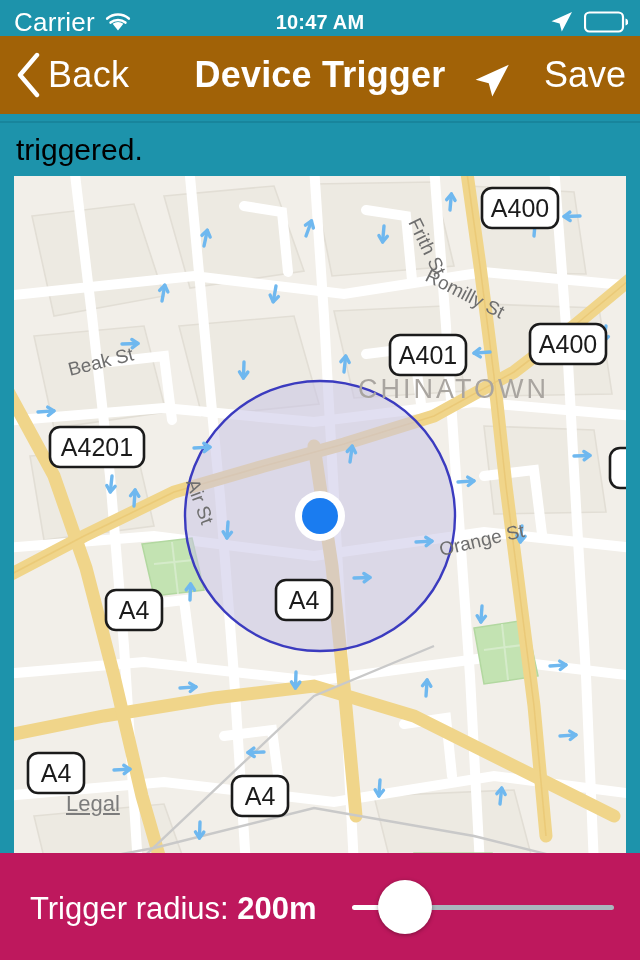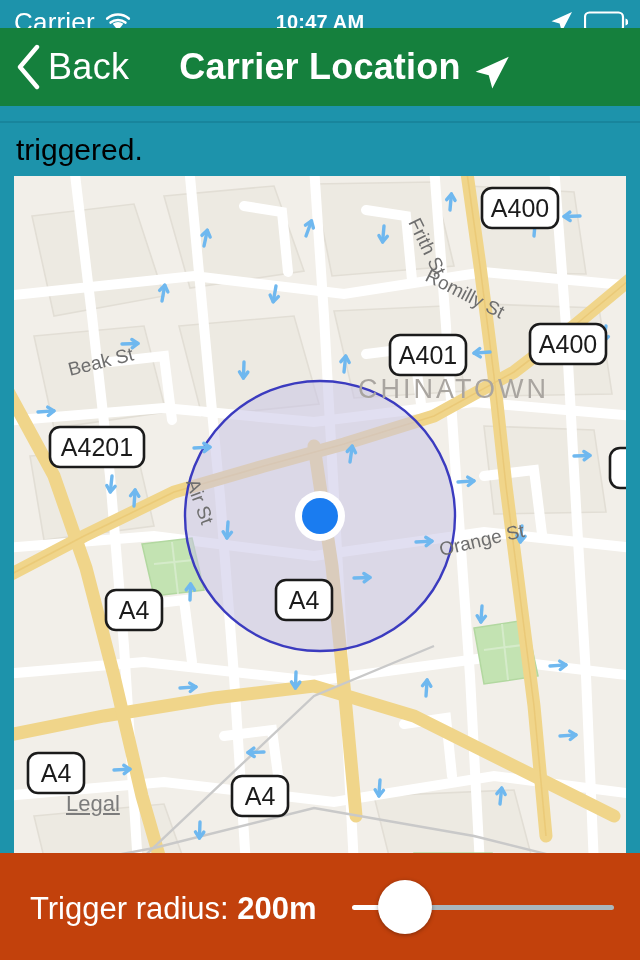--- a/index.html
+++ b/index.html
@@ -20,22 +20,22 @@
   .sb-left { position:absolute; left:14px; display:flex; align-items:center; gap:9px; }
   .sb-carrier { font-size:26px; letter-spacing:0.2px; }
   .sb-center {
     position:absolute; left:0; width:640px; text-align:center;
     font-size:20px; font-weight:bold; letter-spacing:0.2px;
   }
   .sb-right { position:absolute; right:12px; display:flex; align-items:center; gap:10px; }
 
   
   .navbar {
-    position:absolute; top:28px; left:0; width:640px; height:78px;
-    background:#15803d; color:#ffffff;
+    position:absolute; top:36px; left:0; width:640px; height:78px;
+    background:#a16207; color:#ffffff;
   }
   .nav-back {
     position:absolute; left:16px; top:0; height:78px;
     display:flex; align-items:center; gap:6px; cursor:pointer;
   }
   .nav-back-label { font-size:36px; letter-spacing:0.3px; }
   .nav-title {
     position:absolute; left:0; top:0; width:640px; height:78px;
     display:flex; align-items:center; justify-content:center;
     font-size:36px; font-weight:bold; letter-spacing:0.2px;
@@ -66,21 +66,21 @@
   .map-svg { display:block; }
   .legal {
     position:absolute; left:52px; top:615px;
     font-size:22px; color:#7c7c7c; text-decoration:underline;
     cursor:pointer; font-family:"Liberation Sans", sans-serif;
   }
 
   
   .footer {
     position:absolute; left:0; top:853px; width:640px; height:107px;
-    background:#c2410c;
+    background:#be185d;
   }
   .radius-label {
     position:absolute; left:30px; top:38px;
     color:#ffffff; font-size:31px; white-space:nowrap;
   }
   .radius-value { font-weight:bold; }
   .slider {
     position:absolute; left:352px; top:48px; width:262px; height:12px;
     cursor:pointer;
   }
@@ -137,28 +137,31 @@
   </div>
 
   <div class="navbar">
     <div class="nav-back">
       <svg width="26" height="46" viewBox="0 0 26 46">
         <path d="M21 3 L4 23 L21 43" stroke="#ffffff" stroke-width="4.4" fill="none" stroke-linecap="round" stroke-linejoin="round"></path>
       </svg>
       <span class="nav-back-label">Back</span>
     </div>
 
-    <div class="nav-title">Carrier Location</div>
+    <div class="nav-title">Device Trigger</div>
 
     <div class="nav-locate">
       <svg width="42" height="42" viewBox="0 0 26 26">
         <path d="M24 3 L3.5 12.2 L11.6 14.4 L13.8 22.6 Z" fill="#ffffff"></path>
       </svg>
     </div>
 
+    <div class="nav-save">
+      <span>Save</span>
+    </div>
   </div>
   <div class="nav-hairline"></div>
 
   <div class="instruction">triggered.</div>
 
   <div class="map-wrap">
     <svg class="map-svg" width="612" height="677" viewBox="0 0 612 677">
       <defs>
         <g id="ow-arrow">
           <path d="M0 0 L16 0" stroke="#6fb8ef" stroke-width="3.4" stroke-linecap="round"></path>

